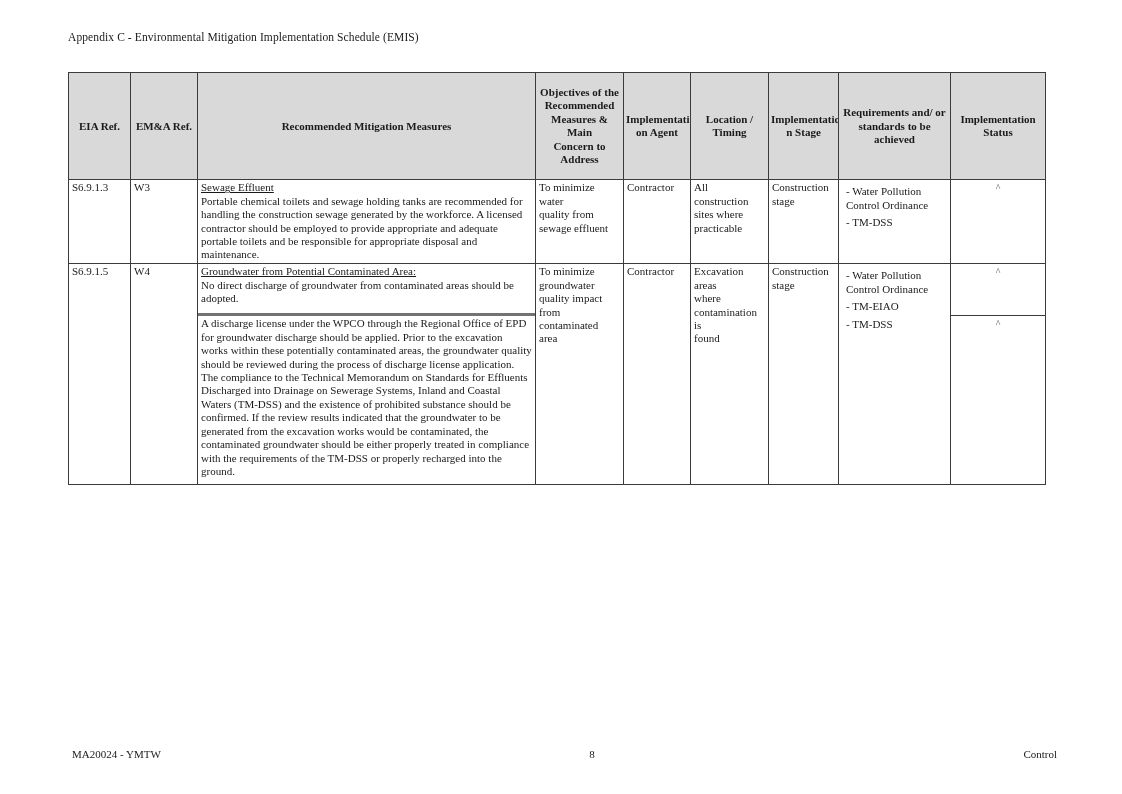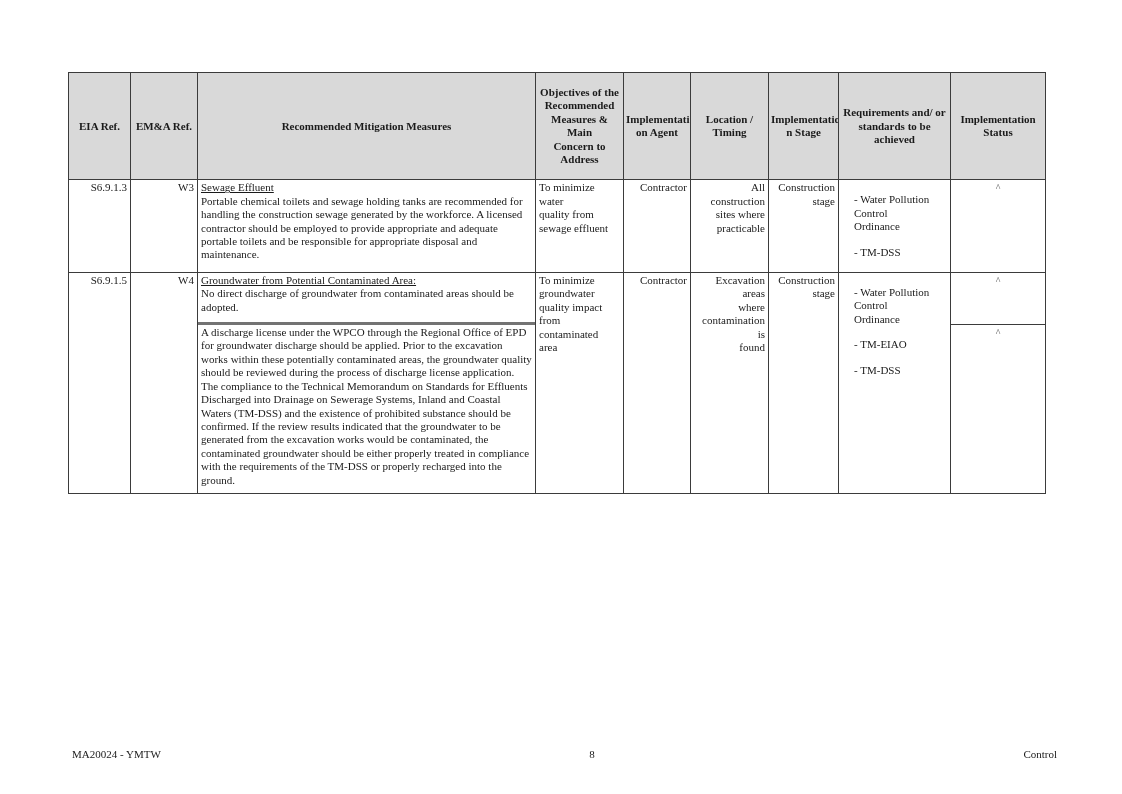--- a/index.html
+++ b/index.html
@@ -34,47 +34,48 @@
     font-weight: bold;
     text-align: center;
     vertical-align: middle;
     white-space: pre-line;
     padding: 13px 2px;
   }
   tr.header-row { height: 66px; }
   tr.data-row-1 { height: 84px; }
   tr.data-row-2 { height: 221px; }
 
-  .c { text-align: right; }
+  .c { text-align: left; }
   .pre { white-space: pre-line; }
 
   .measure-heading { text-decoration: underline; }
 
   td.split-cell { padding: 0; }
   .sub-cell { padding: 1px 3px; }
   .sub-cell.first { height: 52px; border-bottom: 3px solid #737373; }
   td.status-cell { padding: 0; }
   .status-sub { padding: 1px 3px; text-align: center; color: #555; font-size: 10px; }
   .status-sub.first { height: 52px; border-bottom: 1px solid #3b3b3b; }
   td.status-single { text-align: center; color: #555; font-size: 10px; }
 
-  .req-line { margin: 12px; font-family: Liberation Serif, serif; }
+  .req-line { margin: 4px; font-family: Liberation Serif, serif; }
 
   .footer {
     position: absolute; left: 72px; top: 748px;
     width: 985px;
     display: flex; justify-content: space-between; align-items: baseline;
     font-size: 11px;
   }
 </style>
 </head>
 <body>
 
 <div class="page">
 
+  <div class="appendix-title">Appendix C - Environmental Mitigation Implementation Schedule (EMIS)</div>
 
   <table class="emis-table">
     <colgroup>
       <col style="width:62px">
         <col style="width:67px">
         <col style="width:338px">
       <col style="width:88px">
         <col style="width:67px">
         <col style="width:78px">
       <col style="width:70px">

